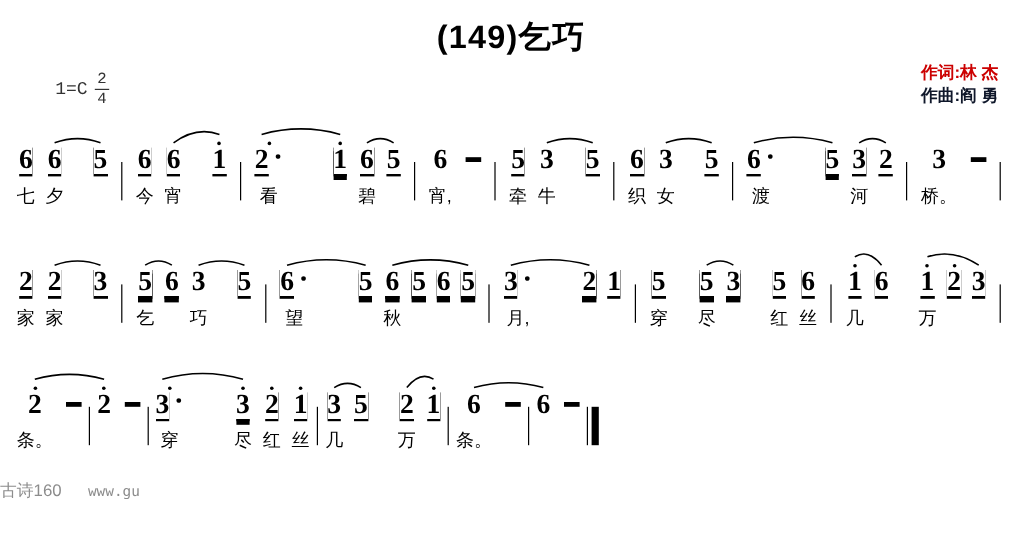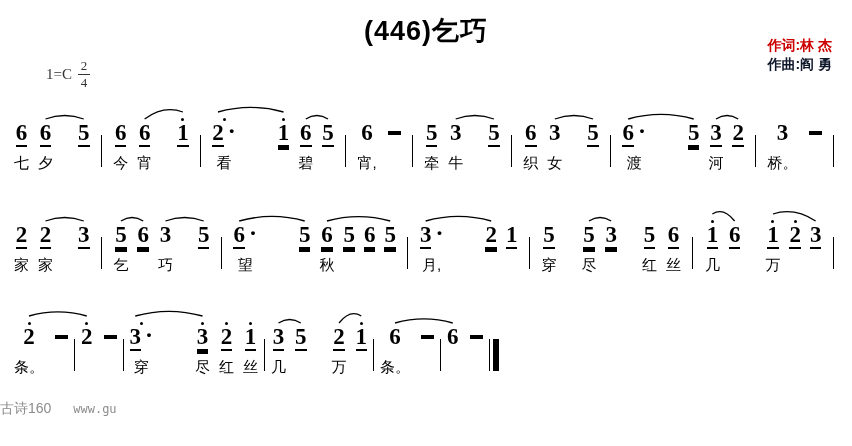--- a/index.html
+++ b/index.html
@@ -4,23 +4,23 @@
 <style>
   html,body { margin:0; padding:0; }
   body {
     width:852px; height:446px; background:#ffffff; position:relative;
     font-family:"Liberation Sans", sans-serif; color:#000; overflow:hidden;
   }
   .title {
     position:absolute; top:13px; left:0; width:100%; text-align:center;
     font-size:27px; font-weight:600; letter-spacing:1px;
   }
-  .credits { position:absolute; top:36px; right:20px; font-size:14px; font-weight:700; line-height:19px; }
+  .credits { position:absolute; top:51px; right:20px; font-size:14px; font-weight:700; line-height:19px; }
   .keysig { position:absolute; top:60px; left:46px; display:flex; align-items:center;
-    font-family:Liberation Serif, serif; font-size:15px; color:#333; }
+    font-family:Liberation Mono, monospace; font-size:15px; color:#333; }
   .frac { display:inline-flex; flex-direction:column; align-items:center; margin-left:6px;
     font-size:13px; line-height:12px; }
   .frac .fbar { width:12px; height:1px; background:#333; margin:2px 0; }
 
   .score { position:absolute; left:14px; top:100px; width:826px; }
   .line { position:relative; display:flex; align-items:flex-start; padding-top:14px; margin-bottom:28px; }
   .line.spread { justify-content:space-between; width:100%; }
   .measure { display:flex; align-items:flex-start; }
   .tok { display:flex; flex-direction:column; align-items:center; margin-right:9px; }
   .tok:last-child { margin-right:0; }
@@ -39,21 +39,21 @@
   .barfinal { display:flex; margin-top:21px; flex:none; margin-left:6px; }
   .barfinal .thin { width:1px; height:32px; background:#000; margin-right:3px; }
   .barfinal .thick { width:6px; height:32px; background:#000; }
   svg.slurs { position:absolute; left:0; top:0; width:100%; height:100%; overflow:visible; pointer-events:none; }
   .footer { position:absolute; left:0; width:100%; top:400px; color:#8c8c8c; font-size:14px; }
   .footer .url { font-family:"DejaVu Sans Mono", monospace; font-size:12px; margin-left:18px; }
 </style>
 </head>
 <body>
 
-<div class="title">(446)乞巧</div>
+<div class="title">(149)乞巧</div>
 
 <div class="credits">
   <div style="color: rgb(204, 0, 0);">作词:林 杰</div>
   <div style="color: #0f172a;">作曲:阎 勇</div>
 </div>
 
 <div class="keysig">
   <span>1=C</span>
   <span class="frac">
     <span>2</span>

